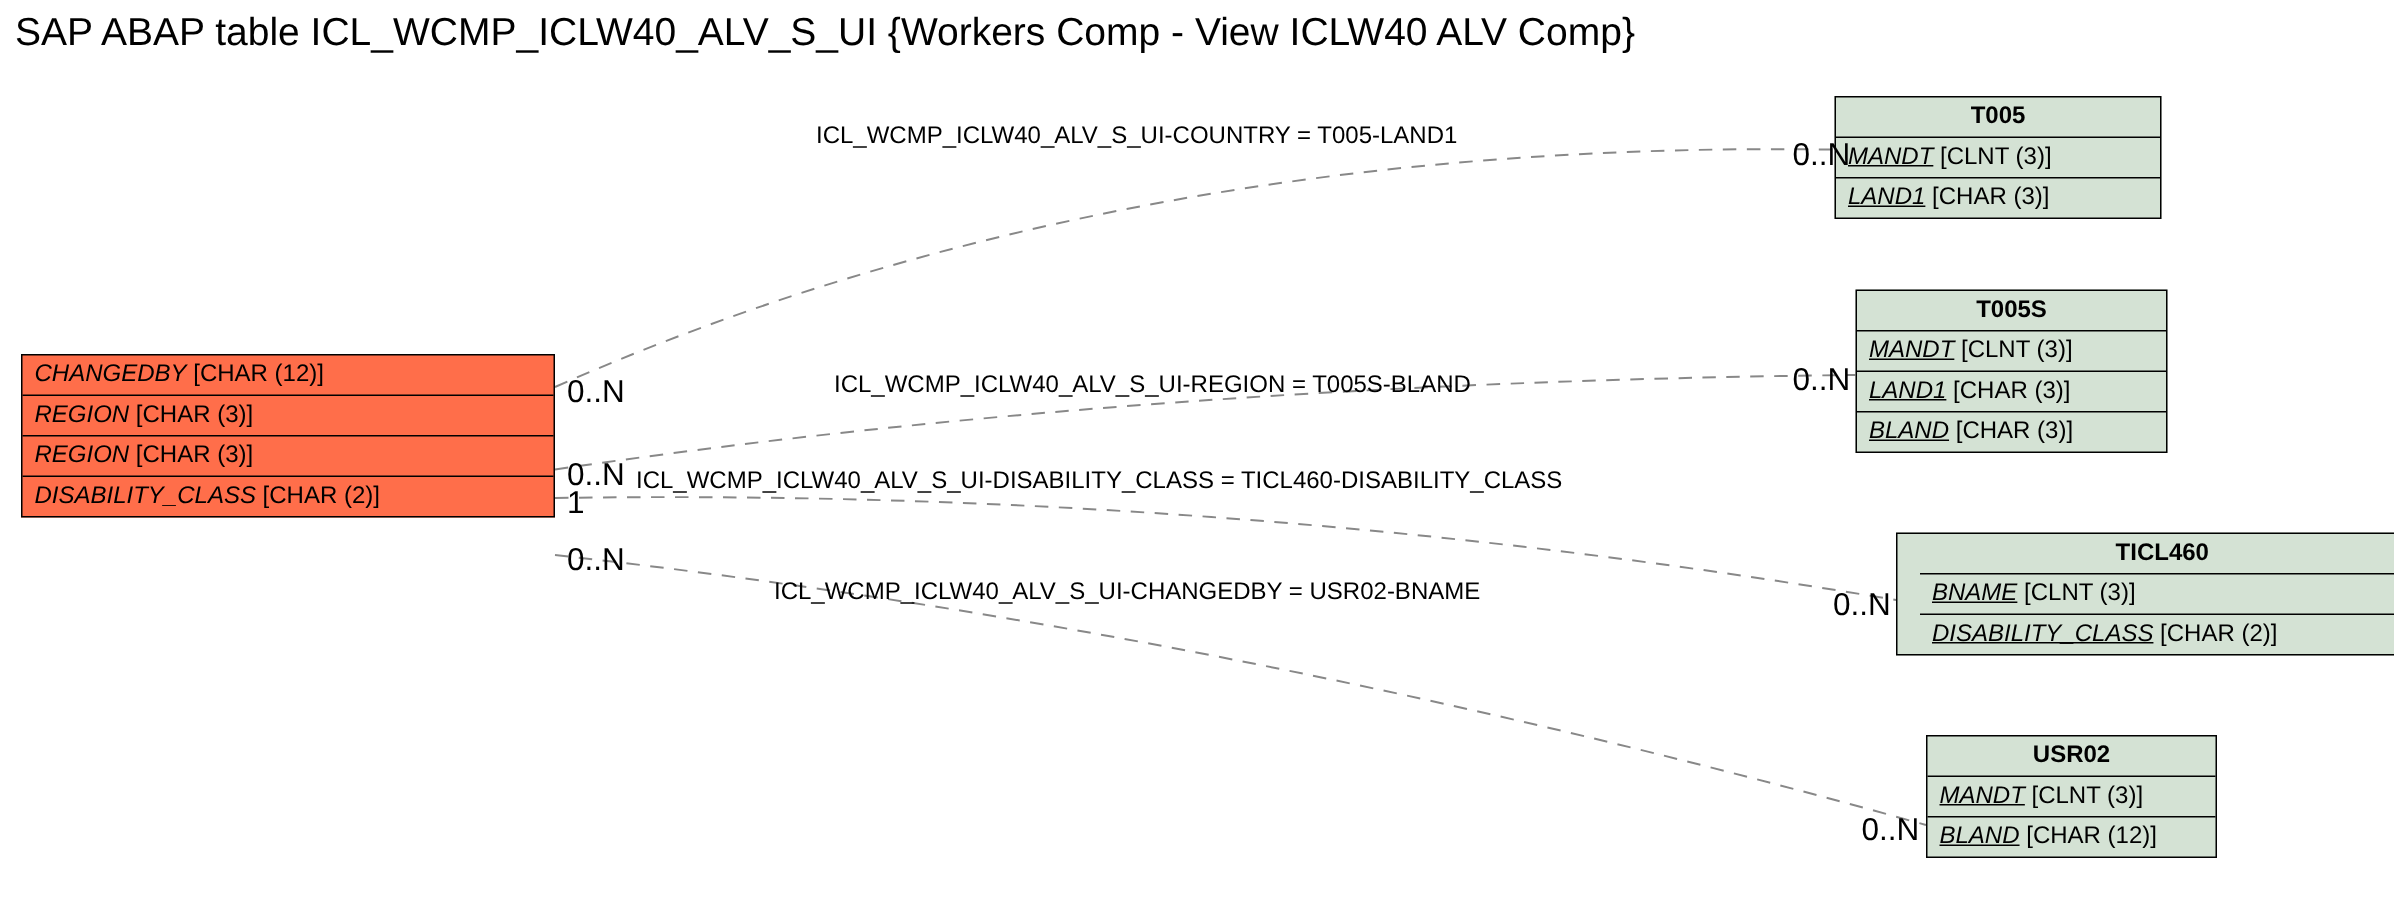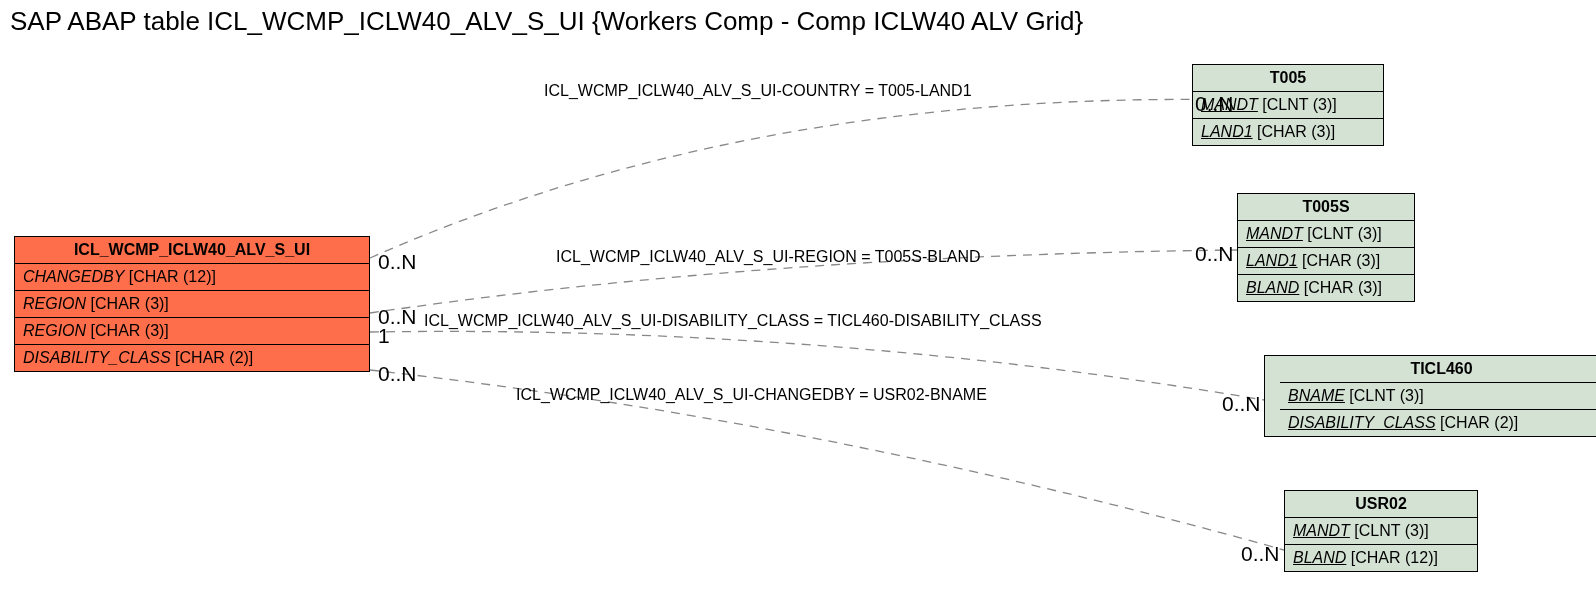--- a/index.html
+++ b/index.html
@@ -75,62 +75,61 @@
   svg.conn path {
     stroke: #888;
     stroke-width: 1.3;
     stroke-dasharray: 9 7;
     fill: none;
   }
 </style>
 </head>
 <body>
 
-<div class="title">SAP ABAP table ICL_WCMP_ICLW40_ALV_S_UI {Workers Comp - Comp ICLW40 ALV Grid}</div>
+<div class="title">SAP ABAP table ICL_WCMP_ICLW40_ALV_S_UI {Workers Comp - View ICLW40 ALV Comp}</div>
 
 <svg class="conn">
   <path d="M 370 258 Q 750 90 1237 100"></path>
   <path d="M 370 313 Q 765 255 1237 250"></path>
   <path d="M 370 332 Q 820 325 1264 400"></path>
   <path d="M 370 370 Q 820 420 1284 550"></path>
 </svg>
 
 <div class="entity main-entity" style="left:14px; top:236px; width:356px;">
-  <div class="hdr">ICL_WCMP_ICLW40_ALV_S_UI</div>
   <div class="row">
     <span class="fname">CHANGEDBY</span>
     <span class="ftype">[CHAR (12)]</span>
   </div>
   <div class="row">
     <span class="fname">REGION</span>
     <span class="ftype">[CHAR (3)]</span>
   </div>
   <div class="row">
     <span class="fname">REGION</span>
     <span class="ftype">[CHAR (3)]</span>
   </div>
   <div class="row">
     <span class="fname">DISABILITY_CLASS</span>
     <span class="ftype">[CHAR (2)]</span>
   </div>
 </div>
 
-<div class="entity ref-entity" style="left:1192px; top:64px; width:192px;">
+<div class="entity ref-entity" style="left:1223px; top:64px; width:218px;">
   <div class="hdr">T005</div>
   <div class="row">
     <span class="fname key">MANDT</span>
     <span class="ftype">[CLNT (3)]</span>
   </div>
   <div class="row">
     <span class="fname key">LAND1</span>
     <span class="ftype">[CHAR (3)]</span>
   </div>
 </div>
 
-<div class="entity ref-entity" style="left:1237px; top:193px; width:178px;">
+<div class="entity ref-entity" style="left:1237px; top:193px; width:208px;">
   <div class="hdr">T005S</div>
   <div class="row">
     <span class="fname key">MANDT</span>
     <span class="ftype">[CLNT (3)]</span>
   </div>
   <div class="row">
     <span class="fname key">LAND1</span>
     <span class="ftype">[CHAR (3)]</span>
   </div>
   <div class="row">

